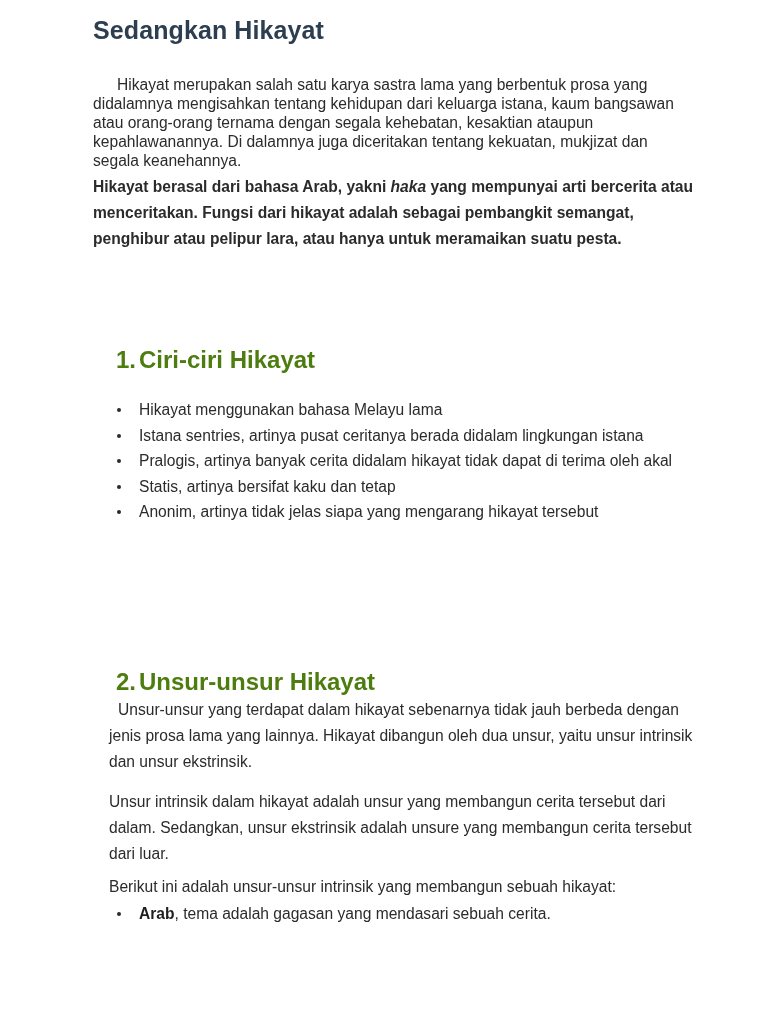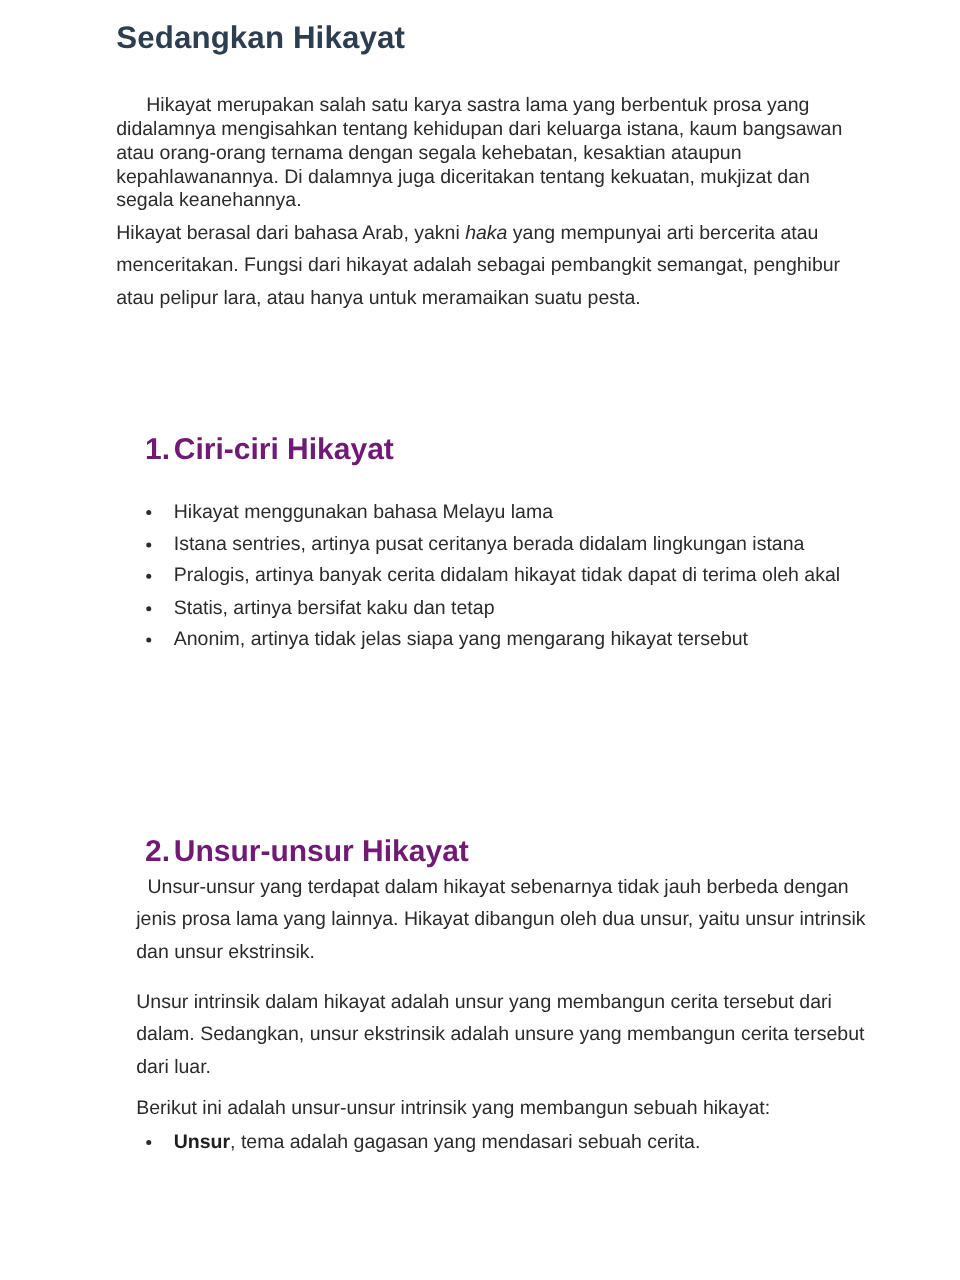--- a/index.html
+++ b/index.html
@@ -13,25 +13,25 @@
       position: absolute; top: 16px; left: 0; margin: 0;
       font-size: 25px; font-weight: bold; color: #2c3e50; letter-spacing: 0.1px;
     }
     .intro {
       position: absolute; top: 75px; left: 0; width: 605px; margin: 0;
       font-size: 15.6px; line-height: 19px;
     }
     .intro .indent { display: inline-block; width: 24px; }
     .origin {
       position: absolute; top: 174px; left: 0; width: 605px; margin: 0;
-      font-size: 15.6px; line-height: 26px;
+      font-size: 15.6px; line-height: 26px; font-weight: bold;
     }
     .sec-heading {
       position: absolute; left: 23px; margin: 0;
-      font-size: 24px; font-weight: bold; color: #701a75;
+      font-size: 24px; font-weight: bold; color: #4d7c0f;
     }
     .sec-heading .num { display: inline-block; width: 23px; }
     ul.bullets {
       position: absolute; left: 0; width: 610px; margin: 0; padding: 0; list-style: none;
       font-size: 15.6px; line-height: 25.5px;
     }
     ul.bullets li { position: relative; padding-left: 46px; }
     ul.bullets li::before {
       content: ""; position: absolute; left: 24px; top: 11px;
       width: 4px; height: 4px; border-radius: 50%; background: #2b2b2b;
@@ -64,15 +64,15 @@
 
   <h2 class="sec-heading" style="top:668px;"><span class="num">2.</span><span>Unsur-unsur Hikayat</span></h2>
 
   <p class="para" style="top:681px; text-indent:9px;">Unsur-unsur yang terdapat dalam hikayat sebenarnya tidak jauh berbeda dengan jenis prosa lama yang lainnya. Hikayat dibangun oleh dua unsur, yaitu unsur intrinsik dan unsur ekstrinsik.</p>
 
   <p class="para" style="top:773px;">Unsur intrinsik dalam hikayat adalah unsur yang membangun cerita tersebut dari dalam. Sedangkan, unsur ekstrinsik adalah unsure yang membangun cerita tersebut dari luar.</p>
 
   <p class="para" style="top:858px;">Berikut ini adalah unsur-unsur intrinsik yang membangun sebuah hikayat:</p>
 
   <ul class="bullets" style="top:901px;">
-    <li><b>Unsur</b><span>, tema adalah gagasan yang mendasari sebuah cerita.</span></li>
+    <li><b>Arab</b><span>, tema adalah gagasan yang mendasari sebuah cerita.</span></li>
   </ul>
 </div>
 
 </body></html>

